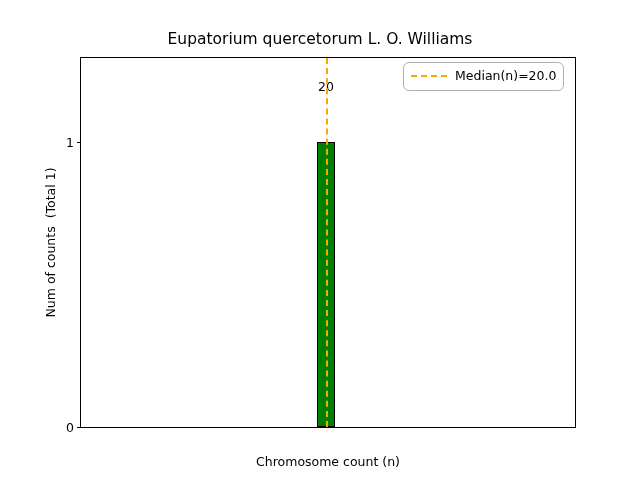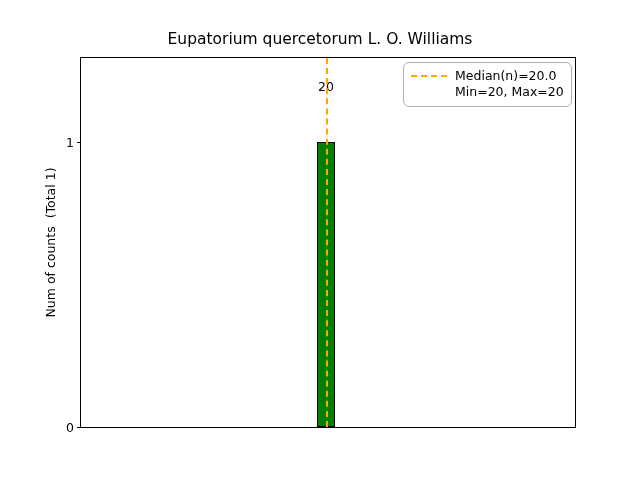--- a/index.html
+++ b/index.html
@@ -193,28 +193,28 @@
 
     <div id="plot-inner">
 
       <div class="bar" style="left:47.8%; width:3.7%; top:22.88%; bottom:0;"></div>
 
       <div class="median-line" style="left:49.6%; top:0; bottom:0;"></div>
     </div>
 
   </div>
 
+  <div id="xlabel">Chromosome count (n)</div>
 
   <div id="ylabel">Num of counts  (Total 1)</div>
 
   <div id="legend">
     <div class="legend-row">
       <span class="legend-sample">
         <span class="dash"></span>
       </span>
       <span>
         <span class="legend-text" style="display:block;">Median(n)=20.0</span>
-        <span class="legend-text" style="display:block;">Min=20, Max=20</span>
       </span>
     </div>
   </div>
 
 </div>
 
 </body></html>

